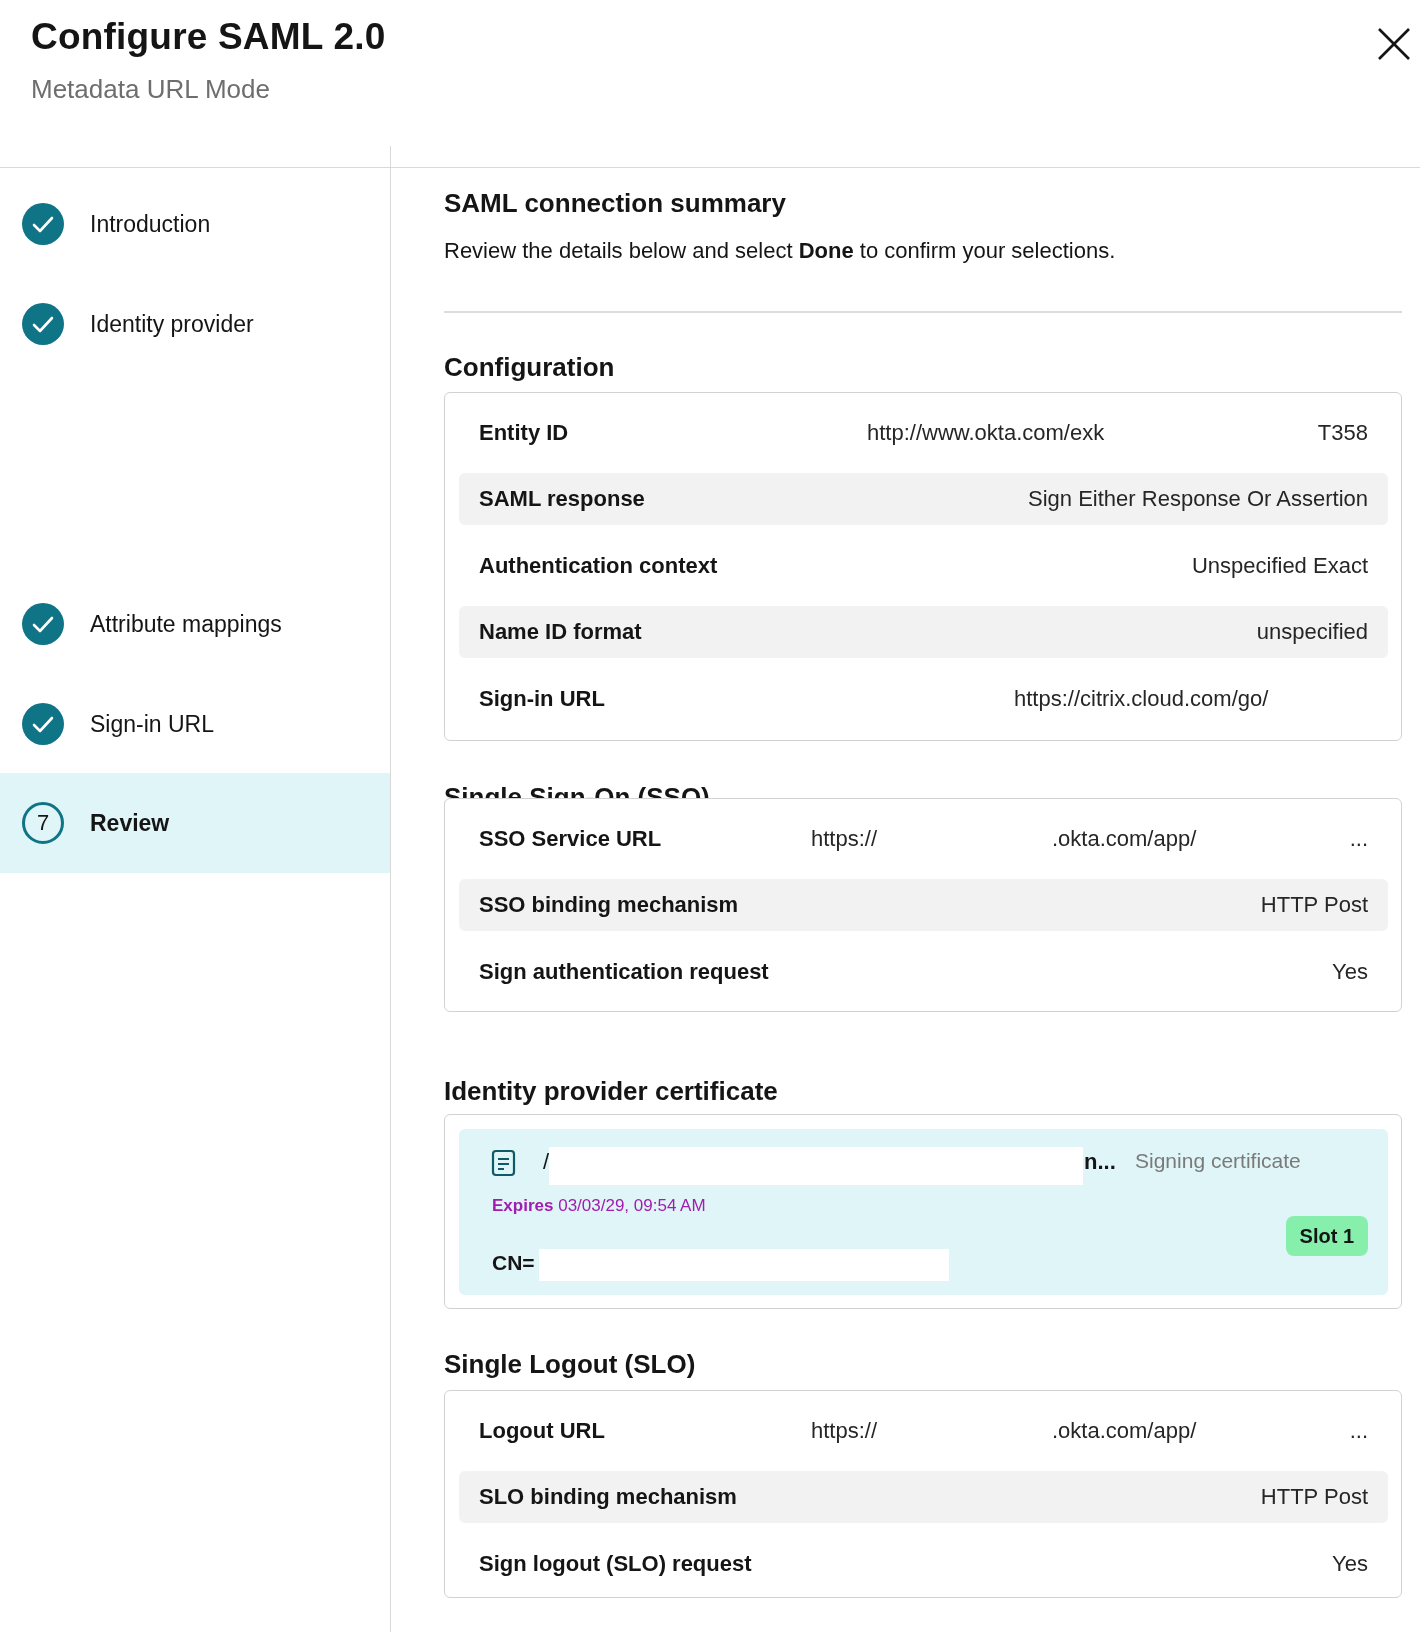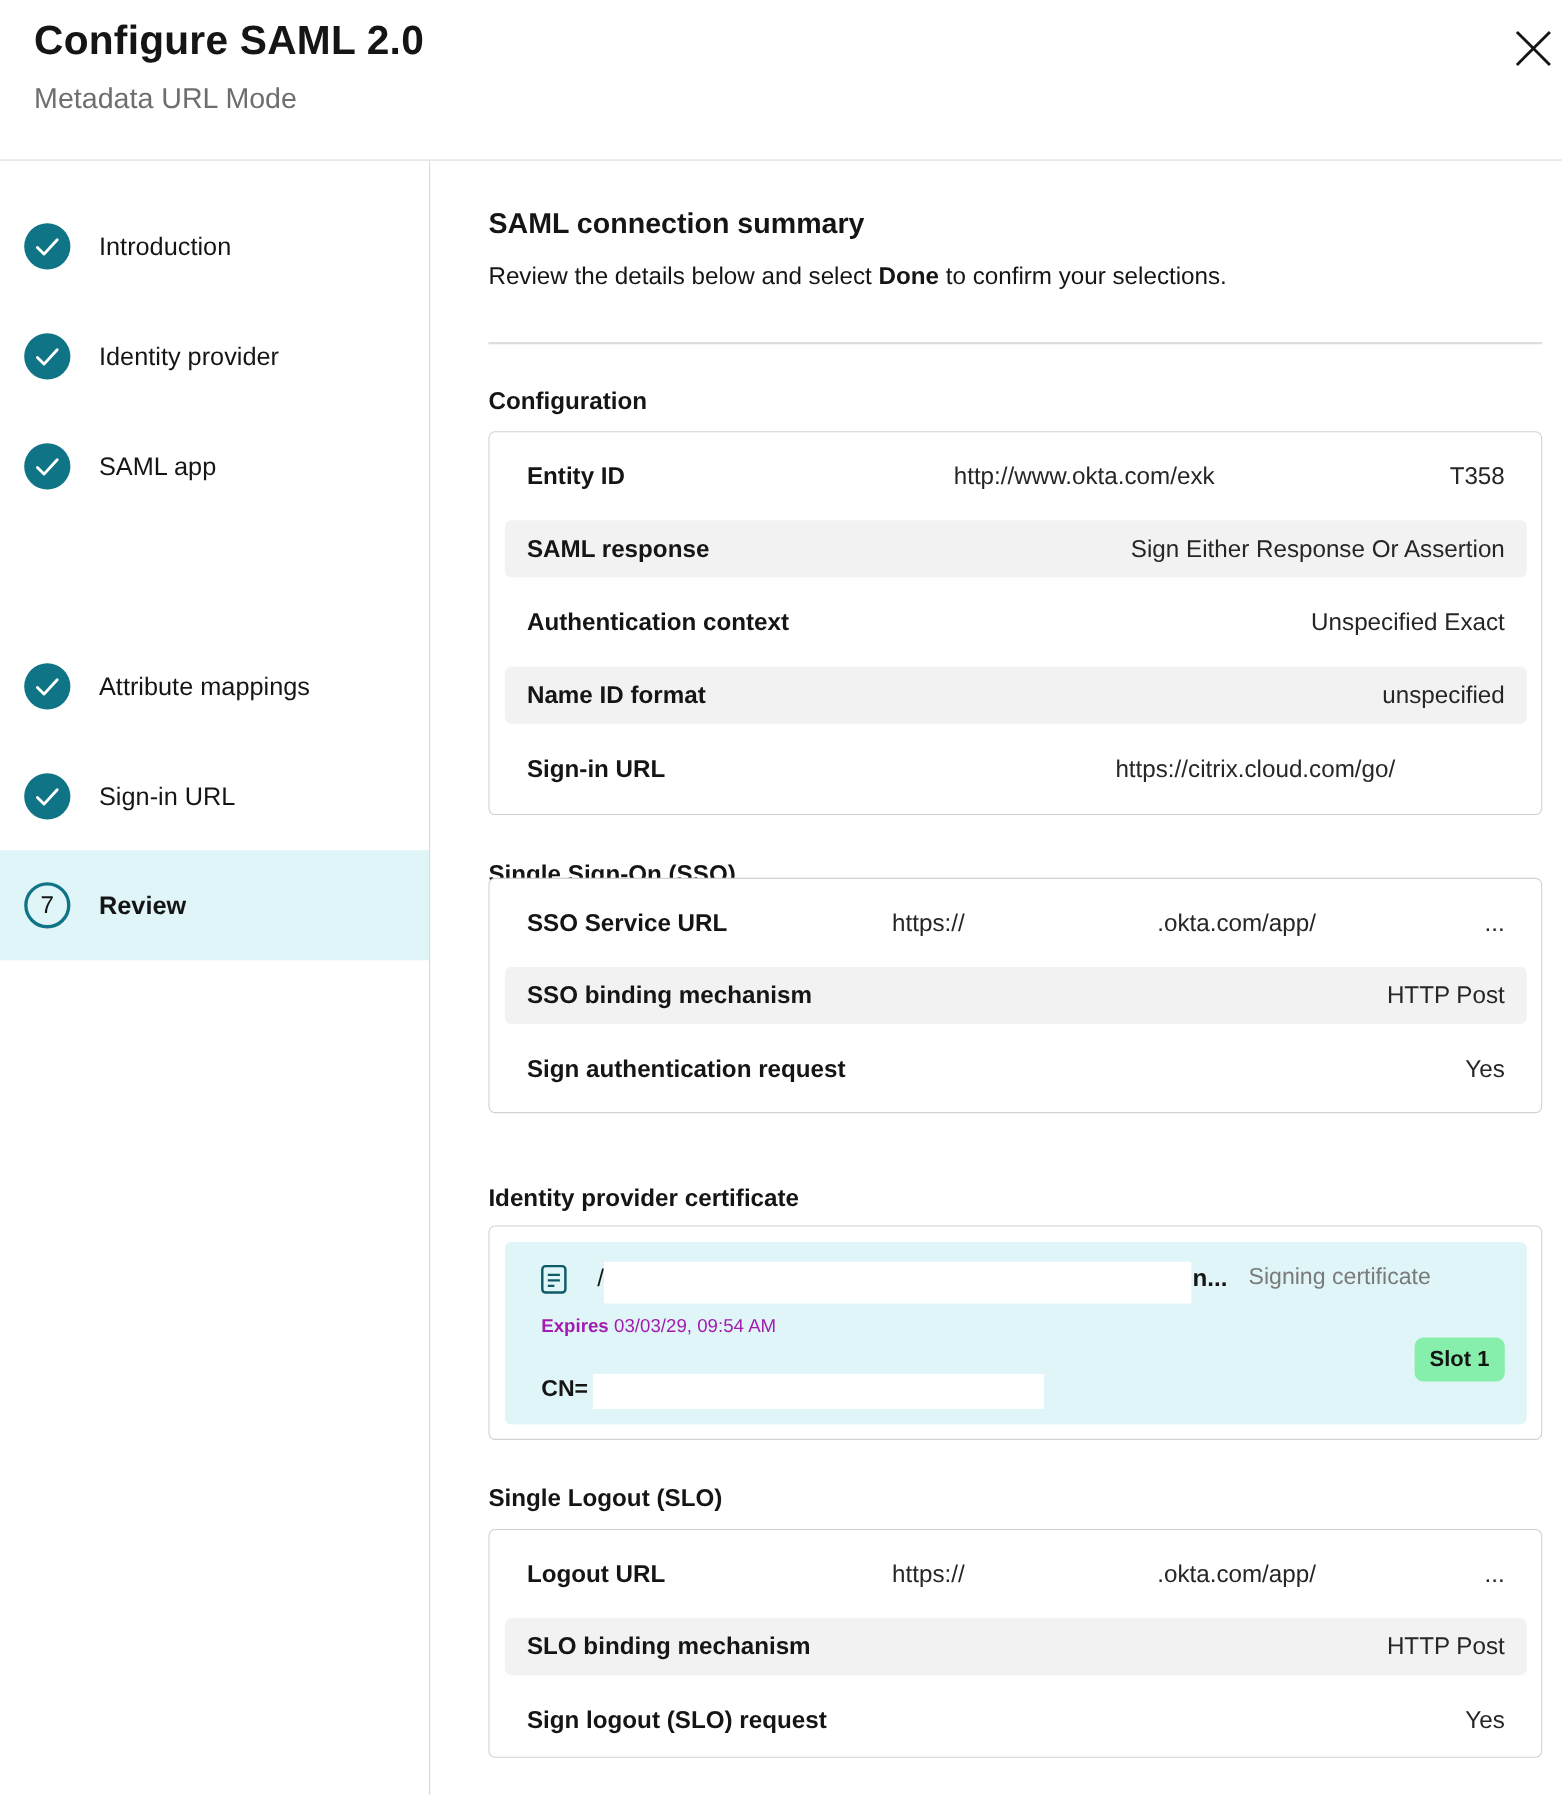--- a/index.html
+++ b/index.html
@@ -2,21 +2,21 @@
 <html><head>
 <meta charset="utf-8">
 <style>
   * { box-sizing: border-box; margin: 0; padding: 0; }
   html, body {
     width: 1420px; height: 1632px; background: #ffffff;
     font-family: "Liberation Sans", "DejaVu Sans", sans-serif;
     color: #151515; overflow: hidden;
   }
   .header {
-    position: absolute; left: 0; top: 0; width: 1420px; height: 146px;
+    position: absolute; left: 0; top: 0; width: 1420px; height: 168px;
     border-bottom: 1.5px solid #d9d9d9;
   }
   .title {
     position: absolute; left: 31px; top: 16px;
     font-size: 37px; font-weight: 700; color: #151515; letter-spacing: 0.2px;
   }
   .subtitle {
     position: absolute; left: 31px; top: 74px;
     font-size: 26px; color: #6e6e6e;
   }
@@ -52,21 +52,21 @@
     position: absolute; left: 0; top: 42px; font-size: 26px; font-weight: 700; color: #151515;
   }
   .desc {
     position: absolute; left: 0; top: 92px; font-size: 22px; color: #151515; white-space: nowrap;
   }
   .desc b { font-weight: 700; }
   .divider {
     position: absolute; left: 0; top: 165px; width: 958px; height: 1.5px; background: #dcdcdc;
   }
   .section-title {
-    position: absolute; left: 0; font-size: 22px; font-weight: 700; color: #151515;
+    position: absolute; left: 0; font-size: 26px; font-weight: 700; color: #151515;
   }
   .card {
     position: absolute; left: 0; width: 958px;
     border: 1.5px solid #d2d2d2; border-radius: 6px; background: #fff; padding-left: 40px;
   }
   .row {
     position: absolute; left: 14px; width: 929px; height: 52px;
     border-radius: 6px; display: flex; align-items: center;
   }
   .row.shaded { background: #f2f2f2; }
@@ -130,28 +130,20 @@
     </div>
     <span class="label">Introduction</span>
   </div>
   <div class="step" style="top:128px;">
     <div class="circle done">
       <svg width="24" height="24" viewBox="0 0 24 24">
           <polyline points="3,13 9,19 21,6" fill="none" stroke="#fff" stroke-width="2.6" stroke-linecap="round" stroke-linejoin="round"></polyline>
         </svg>
     </div>
     <span class="label">Identity provider</span>
-  </div>
-  <div class="step" style="top:228px;">
-    <div class="circle done">
-      <svg width="24" height="24" viewBox="0 0 24 24">
-          <polyline points="3,13 9,19 21,6" fill="none" stroke="#fff" stroke-width="2.6" stroke-linecap="round" stroke-linejoin="round"></polyline>
-        </svg>
-    </div>
-    <span class="label">SAML app</span>
   </div>
   <div class="step" style="top:428px;">
     <div class="circle done">
       <svg width="24" height="24" viewBox="0 0 24 24">
           <polyline points="3,13 9,19 21,6" fill="none" stroke="#fff" stroke-width="2.6" stroke-linecap="round" stroke-linejoin="round"></polyline>
         </svg>
     </div>
     <span class="label">Attribute mappings</span>
   </div>
   <div class="step" style="top:528px;">

